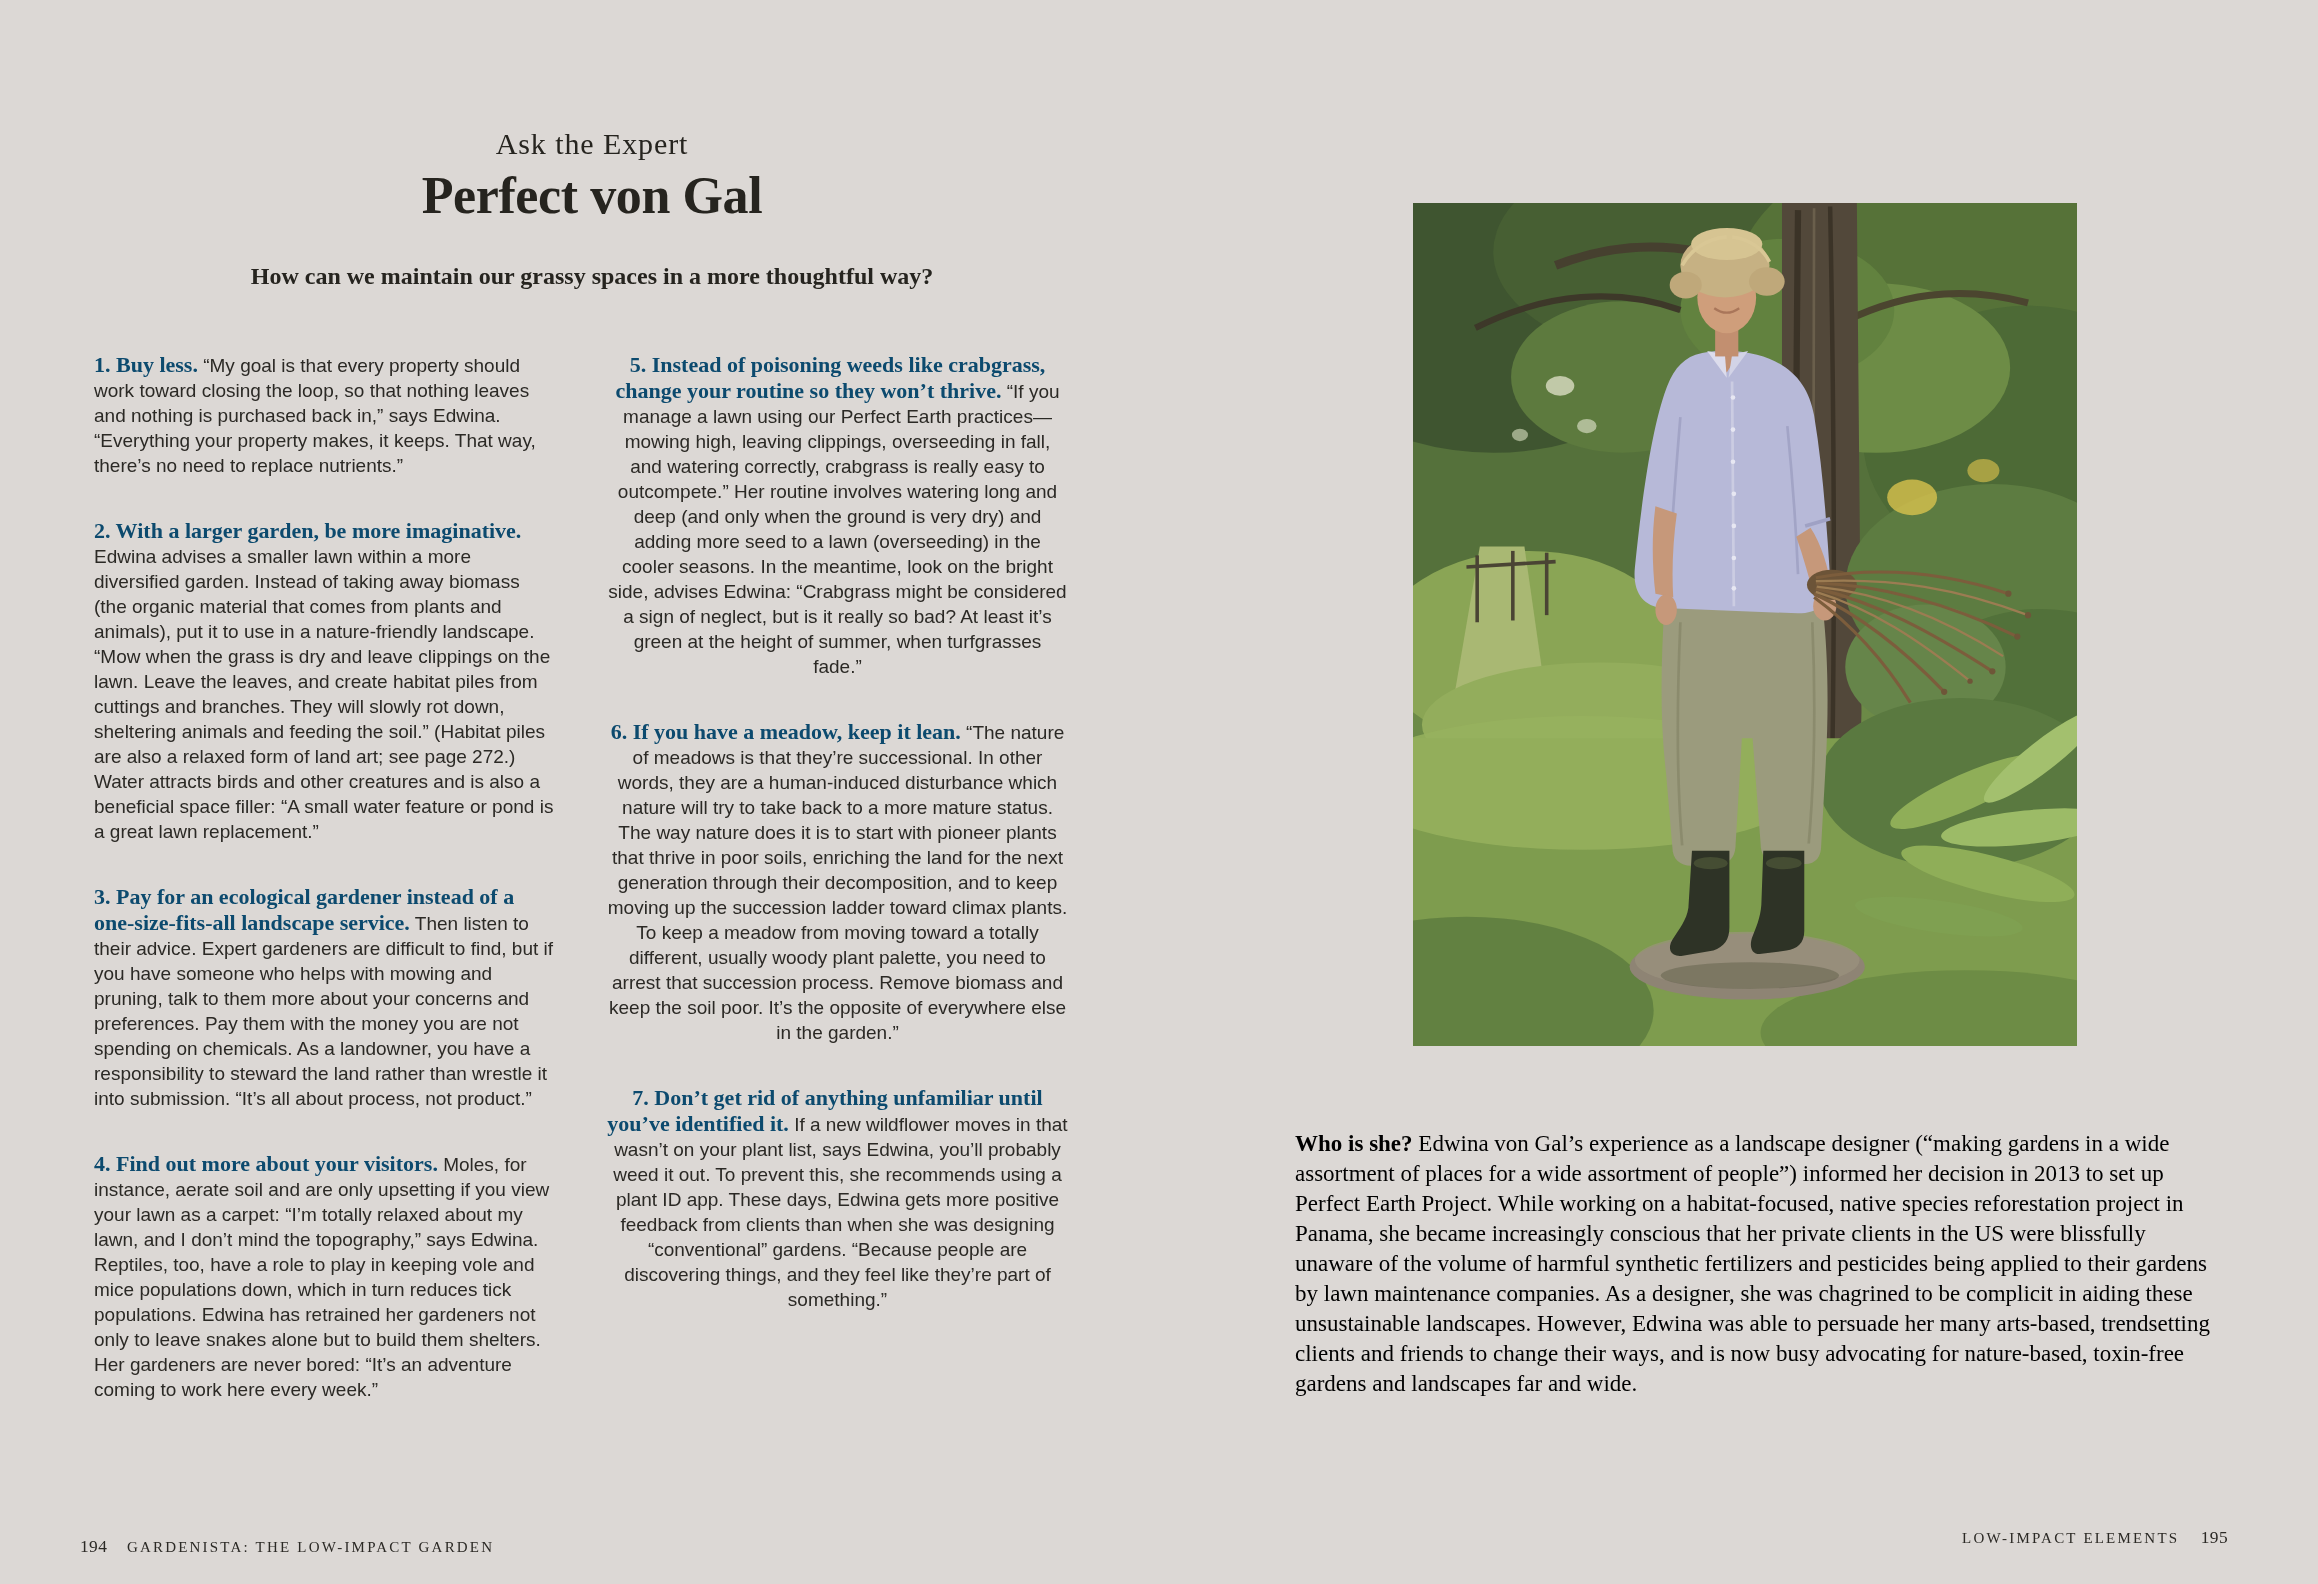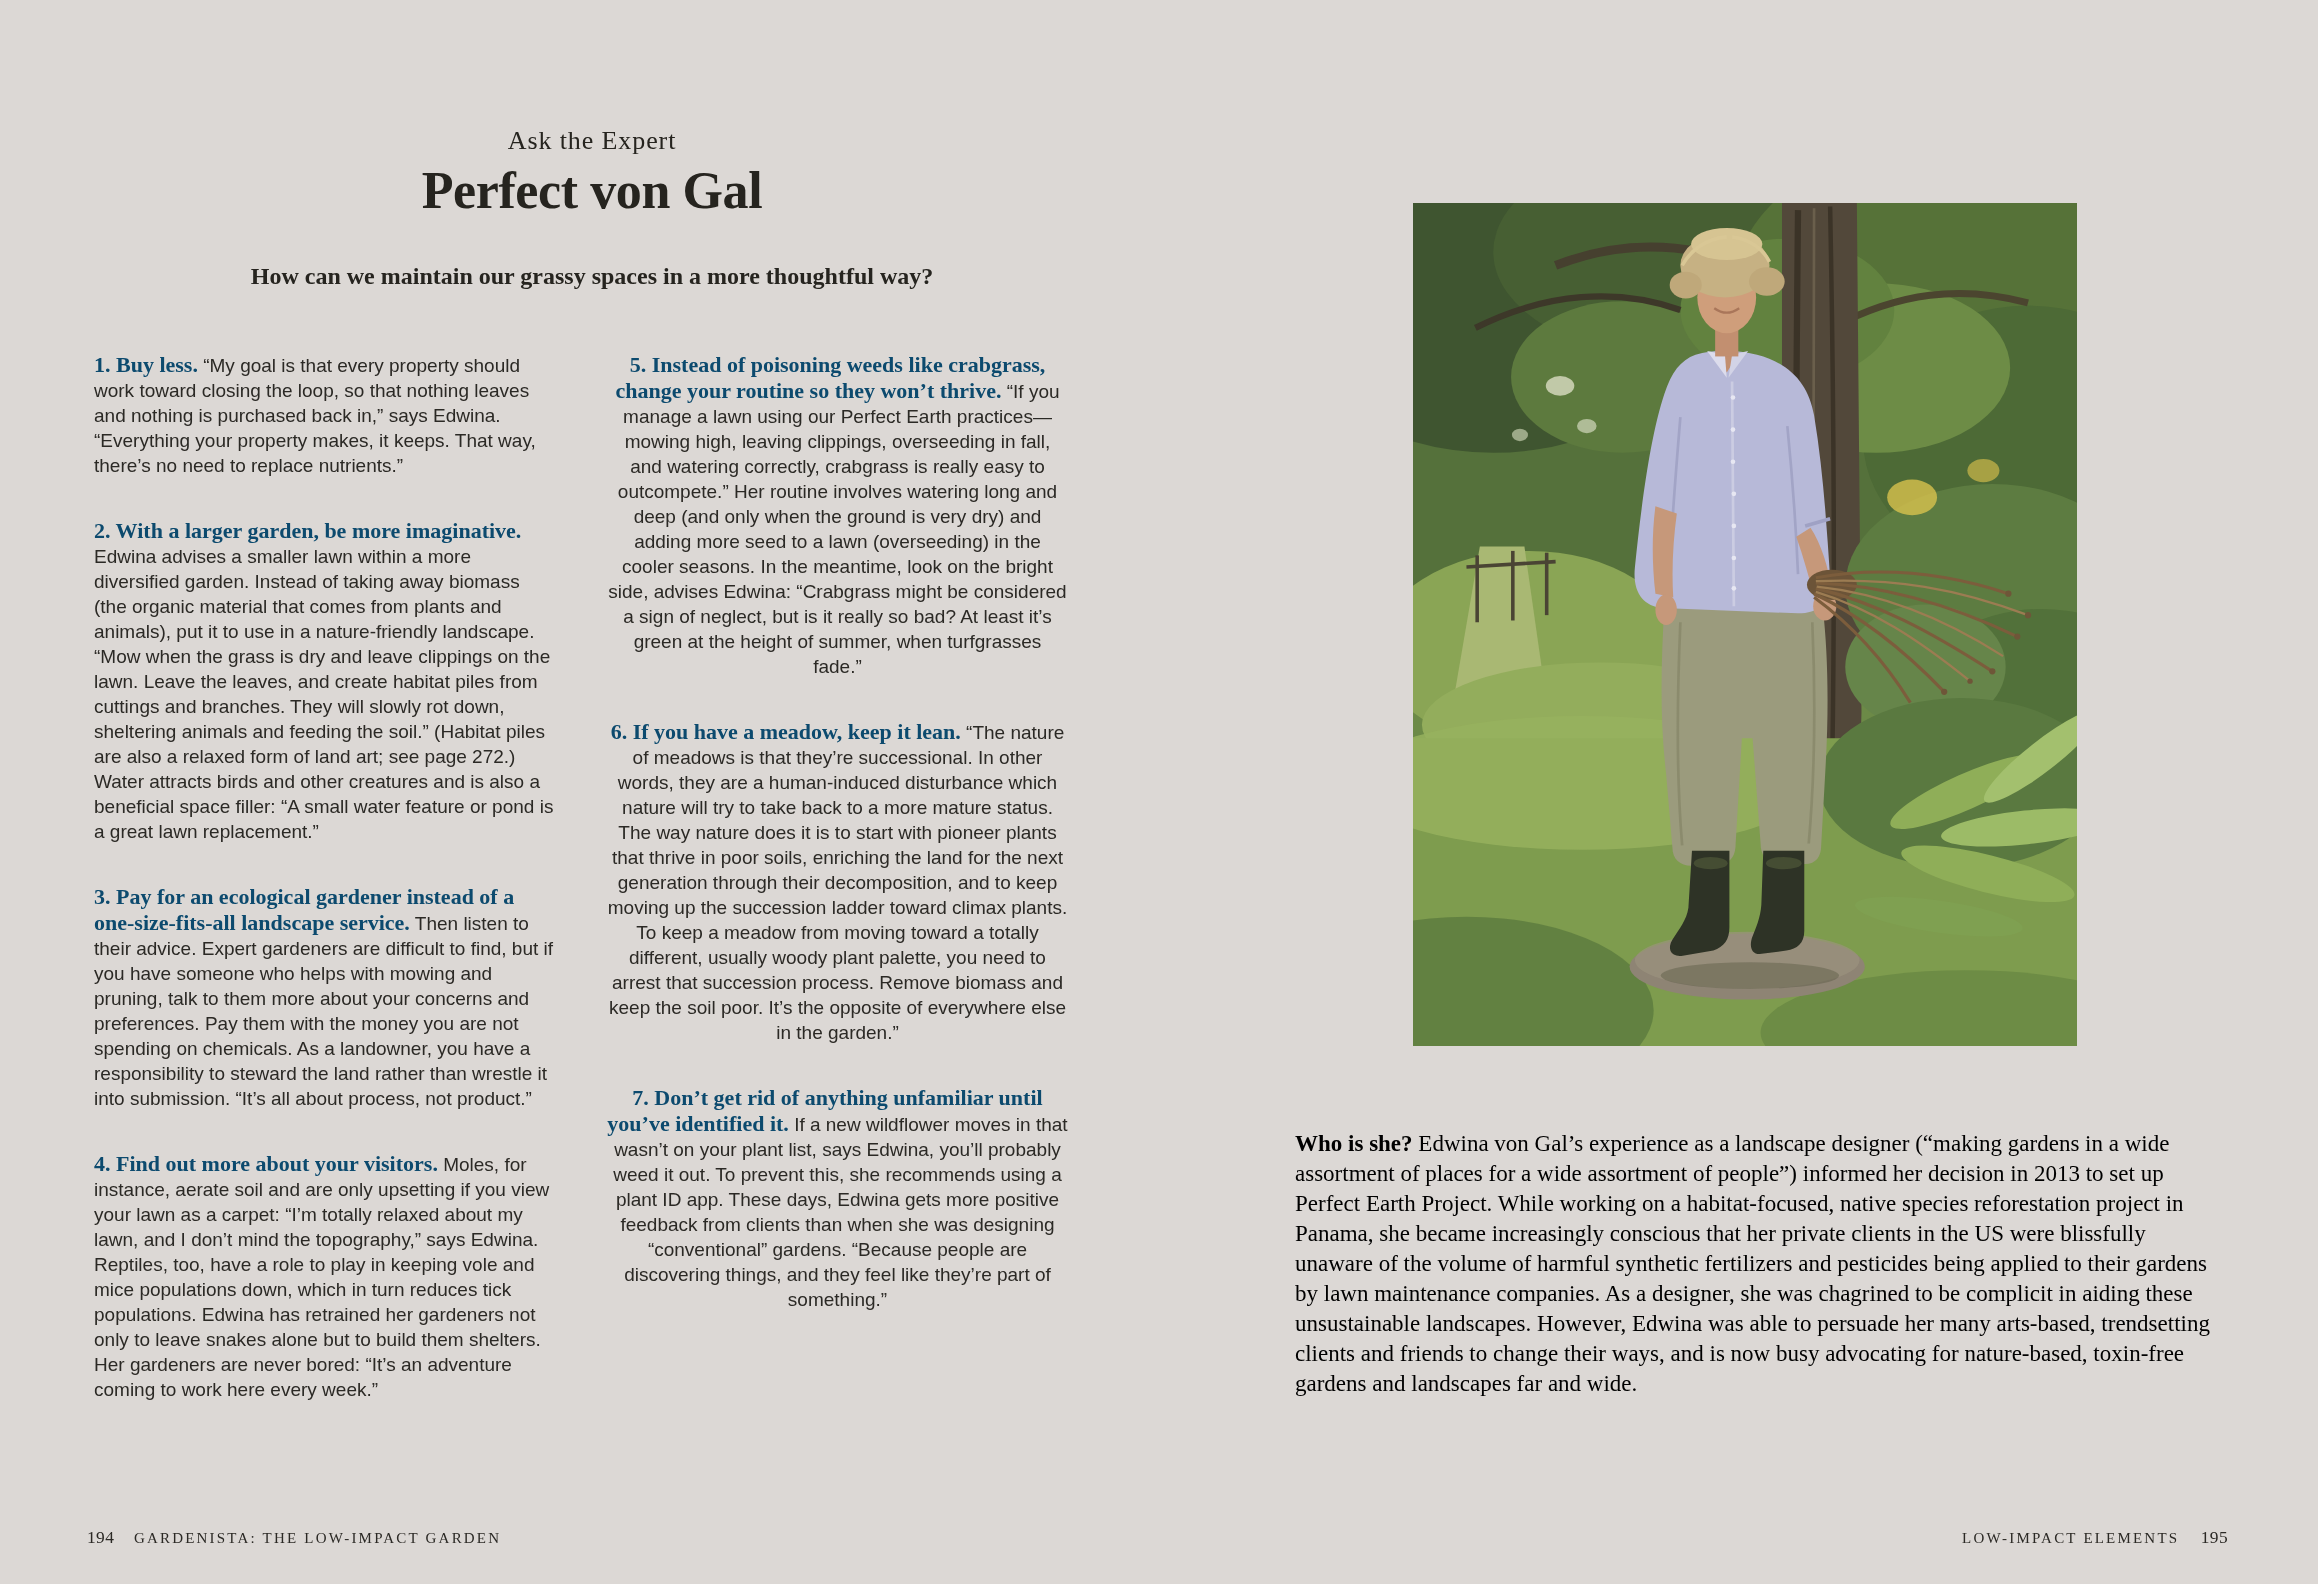--- a/index.html
+++ b/index.html
@@ -8,21 +8,21 @@
     background:#dcd8d5;color:#26241f;
     font-family:"Liberation Sans",sans-serif;
     -webkit-font-smoothing:antialiased;
   }
   .abs{position:absolute;}
 
   
   .header{left:94px;top:125px;width:996px;text-align:center;}
   .kicker{
     font-family:"Liberation Serif",serif;font-weight:400;
-    font-size:26px;line-height:1.25;letter-spacing:0.9px;
+    font-size:30px;line-height:1.25;letter-spacing:0.9px;
   }
   .title{
     font-family:"Liberation Serif",serif;font-weight:700;
     font-size:52px;line-height:1.08;letter-spacing:-0.4px;margin-top:5.4px;
   }
   .question{
     left:94px;top:261px;width:996px;text-align:center;
     font-family:"Liberation Serif",serif;font-weight:700;
     font-size:24px;line-height:1.3;
   }
@@ -49,21 +49,21 @@
     font-family:"Liberation Serif",serif;font-size:23px;line-height:30px;
     color:#000000;
   }
   .who-label{font-weight:700;}
 
   
   .footer{
     top:1527px;font-family:"Liberation Serif",serif;
     font-size:15px;letter-spacing:2.2px;color:#2b2925;white-space:nowrap;
   }
-  .footer-left{left:87px;}
+  .footer-left{left:80px;margin-top:9px;}
   .footer-right{right:91px;}
   .pagenum{font-size:17.4px;letter-spacing:0.4px;}
   .footer-left .pagenum{margin-right:19.6px;}
   .footer-right .pagenum{margin-left:21.4px;}
 </style>
 </head>
 <body>
 
 <header class="abs header">
   <div class="kicker">Ask the Expert</div>

